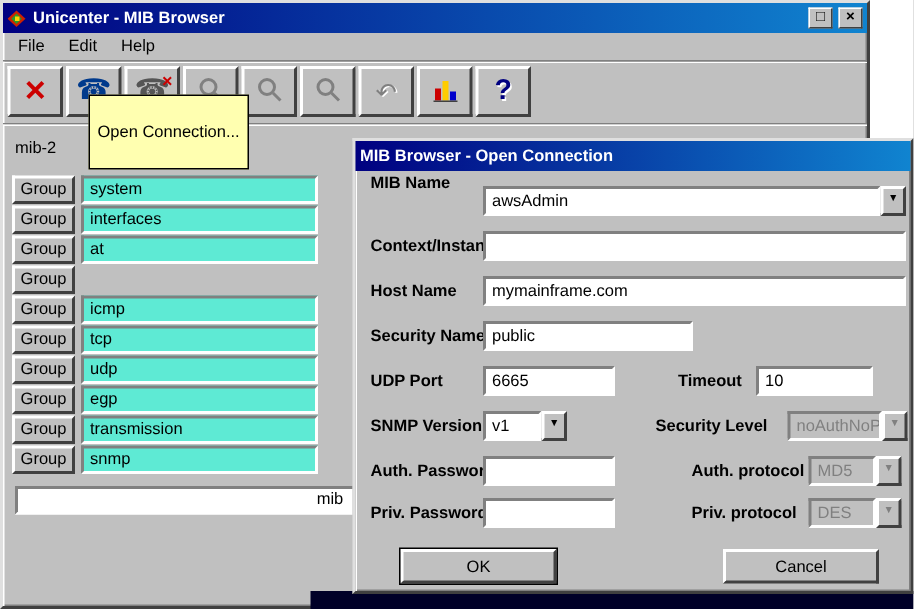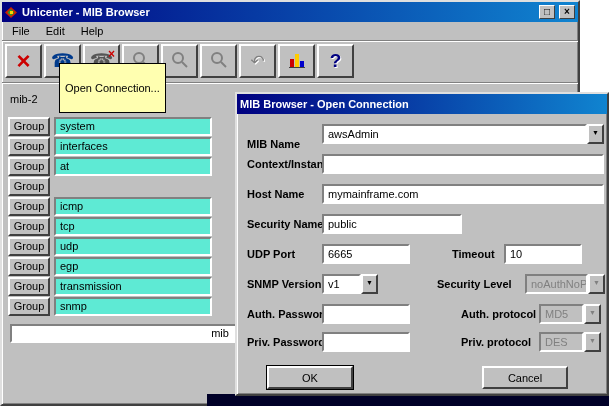--- a/index.html
+++ b/index.html
@@ -63,21 +63,21 @@
     border:2px solid; border-color:#808080 #fff #fff #808080;
     font-family:inherit; font-size:11px; padding:0 4px; color:#000; }
   .combo { position:absolute; height:20px; display:flex; }
   .combo .val { flex:1; background:#fff; border:2px solid; border-color:#808080 #fff #fff #808080;
     padding:1px 4px; line-height:14px; white-space:nowrap; overflow:hidden; }
   .combo .arrow { width:17px; background:#c0c0c0; border:2px solid; border-color:#fff #404040 #404040 #fff;
     font-size:7px; line-height:14px; text-align:center; color:#000; }
   .combo.disabled .val { background:#c0c0c0; color:#808080; }
   .combo.disabled .arrow { color:#808080; }
 
-  .dbtn { position:absolute; width:86px; height:23px; background:#c0c0c0;
+  .dbtn { position:absolute; width:104px; height:23px; background:#c0c0c0;
     border:2px solid; border-color:#fff #404040 #404040 #fff;
     font-family:inherit; font-size:11px; }
   .dbtn.default { outline:1px solid #000; }
 </style>
 </head>
 <body>
 
 <div class="window" id="main-window">
 
   <div class="titlebar">
@@ -201,21 +201,21 @@
   <div class="statusbar">mib</div>
 </div>
 
 <div id="bg-strip"></div>
 
 <div class="window" id="dialog">
   <div class="titlebar">
     <span class="title">MIB Browser - Open Connection</span>
   </div>
 
-  <div class="dlabel" style="top:40px;left:10px">MIB Name</div>
+  <div class="dlabel" style="top:18px;left:10px">MIB Name</div>
   <div class="combo" style="top:30px;left:85px;width:282px">
     <span class="val">awsAdmin</span>
     <span class="arrow">▼</span>
   </div>
 
   <div class="dlabel" style="top:60px;left:10px">Context/Instance</div>
   <input class="dfield" style="top: 60px; left: 85px; width: 282px;" value="">
 
   <div class="dlabel" style="top:90px;left:10px">Host Name</div>
   <input class="dfield" style="top: 90px; left: 85px; width: 282px;" value="mymainframe.com">

